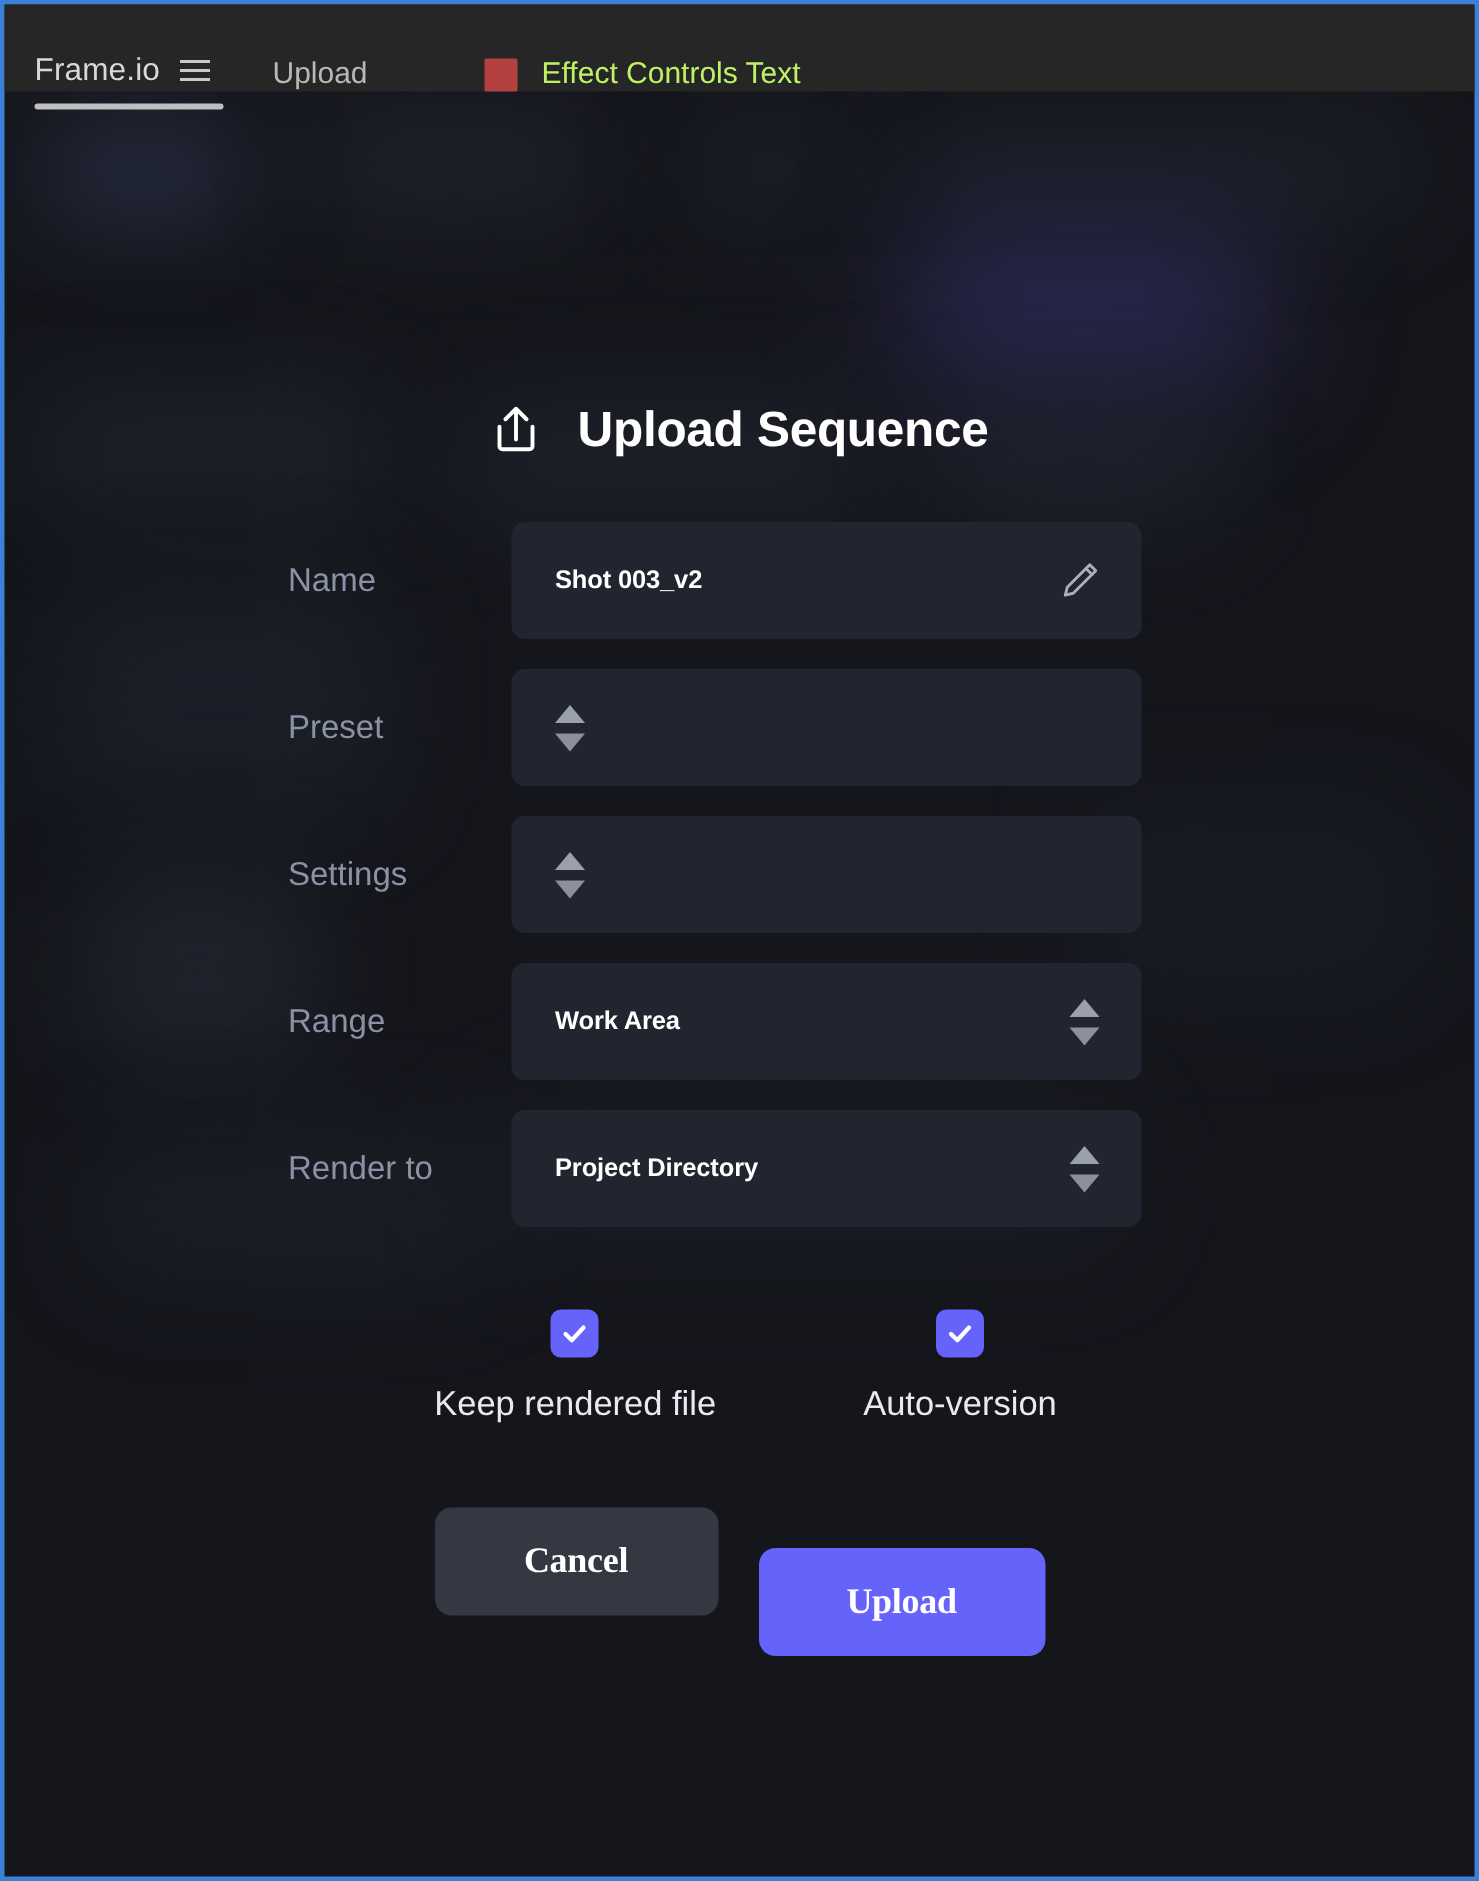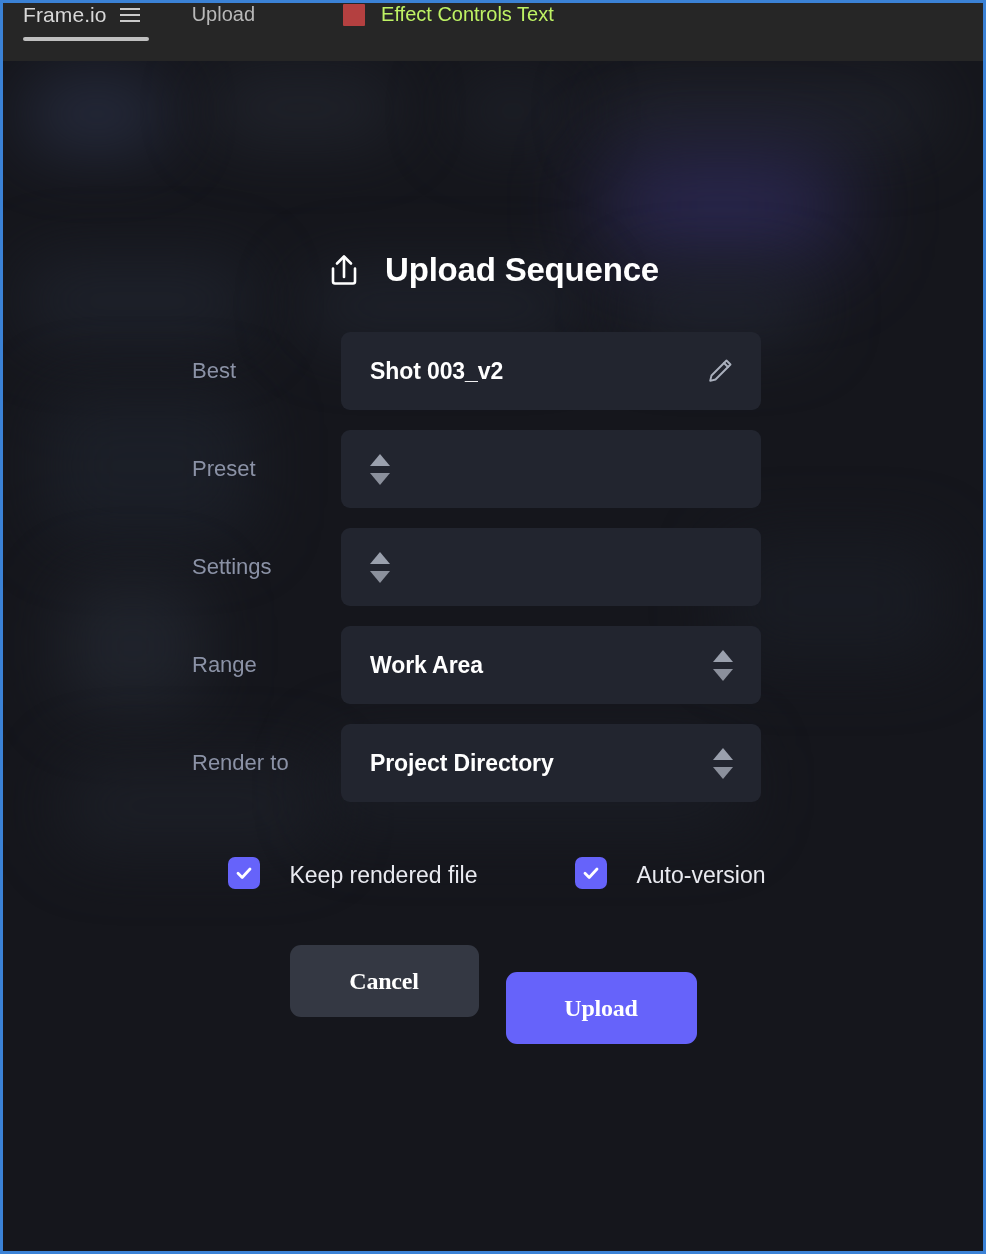--- a/index.html
+++ b/index.html
@@ -21,23 +21,23 @@
     overflow: hidden;
   }
 
   
   .topbar {
     position: relative;
     z-index: 40;
     height: 58px;
     background: #262626;
     display: flex;
-    align-items: flex-start;
+    align-items: flex-end;
     padding-left: 20px;
-    gap: 10px;
+    gap: 0;
   }
   .brand-wrap {
     position: relative;
     display: flex;
     align-items: center;
     gap: 13px;
     padding-bottom: 2px;
   }
   .brand {
     color: #d8d8d8;
@@ -124,20 +124,21 @@
 
   .dialog-title {
     display: flex;
     align-items: center;
     justify-content: center;
     gap: 24px;
     color: #ffffff;
     font-size: 33px;
     font-weight: bold;
     letter-spacing: -.2px;
+    margin-top: 16px;
   }
   .upload-glyph { display: block; }
 
   .form {
     margin-top: 43px;
     display: flex;
     flex-direction: column;
     gap: 20px;
   }
 
@@ -158,21 +159,21 @@
     width: 420px;
     height: 78px;
     background: #22252f;
     border-radius: 9px;
     display: flex;
     align-items: center;
     padding: 0 22px 0 29px;
   }
   .control-value {
     color: #ffffff;
-    font-size: 23px;
+    font-size: 17px;
     font-weight: bold;
     letter-spacing: -.1px;
     flex: 1;
   }
 
   .pencil-icon { flex: 0 0 auto; margin-right: 4px; }
 
   .stepper {
     display: flex;
     flex-direction: column;
@@ -191,22 +192,23 @@
   
   .checks {
     margin-top: 55px;
     display: flex;
     justify-content: center;
     gap: 98px;
     padding-left: 8px;
   }
   .check-item {
     display: flex;
-    align-items: flex-end;
-    gap: 29px;
+    align-items: center;
+    gap: 17px;
+    flex-direction: column;
   }
   .checkbox {
     width: 32px;
     height: 32px;
     background: #6663fa;
     border-radius: 7px;
     display: flex;
     align-items: center;
     justify-content: center;
   }
@@ -286,21 +288,21 @@
         <path d="M17 25V5" stroke="#ffffff" stroke-width="2.6" stroke-linecap="round"></path>
         <path d="M10 11.5L17 4.5L24 11.5" stroke="#ffffff" stroke-width="2.6" stroke-linecap="round" stroke-linejoin="round"></path>
         <path d="M6 16.5V29.5C6 30.6 6.9 31.5 8 31.5H26C27.1 31.5 28 30.6 28 29.5V16.5" stroke="#ffffff" stroke-width="2.6" stroke-linecap="round" stroke-linejoin="round"></path>
       </svg>
       <span>Upload Sequence</span>
     </div>
 
     <div class="form">
 
       <div class="row">
-        <div class="row-label">Best</div>
+        <div class="row-label">Name</div>
         <div class="control">
           <span class="control-value">Shot 003_v2</span>
           <svg class="pencil-icon" width="30" height="30" viewBox="0 0 30 30" fill="none">
             <path d="M21.5 4.5L25.5 8.5L10.5 23.5L5.2 24.8L6.5 19.5L21.5 4.5Z" stroke="#aab0bd" stroke-width="1.9" stroke-linejoin="round"></path>
             <path d="M19 7L23 11" stroke="#aab0bd" stroke-width="1.9" stroke-linecap="round"></path>
           </svg>
         </div>
       </div>
 
       <div class="row">

